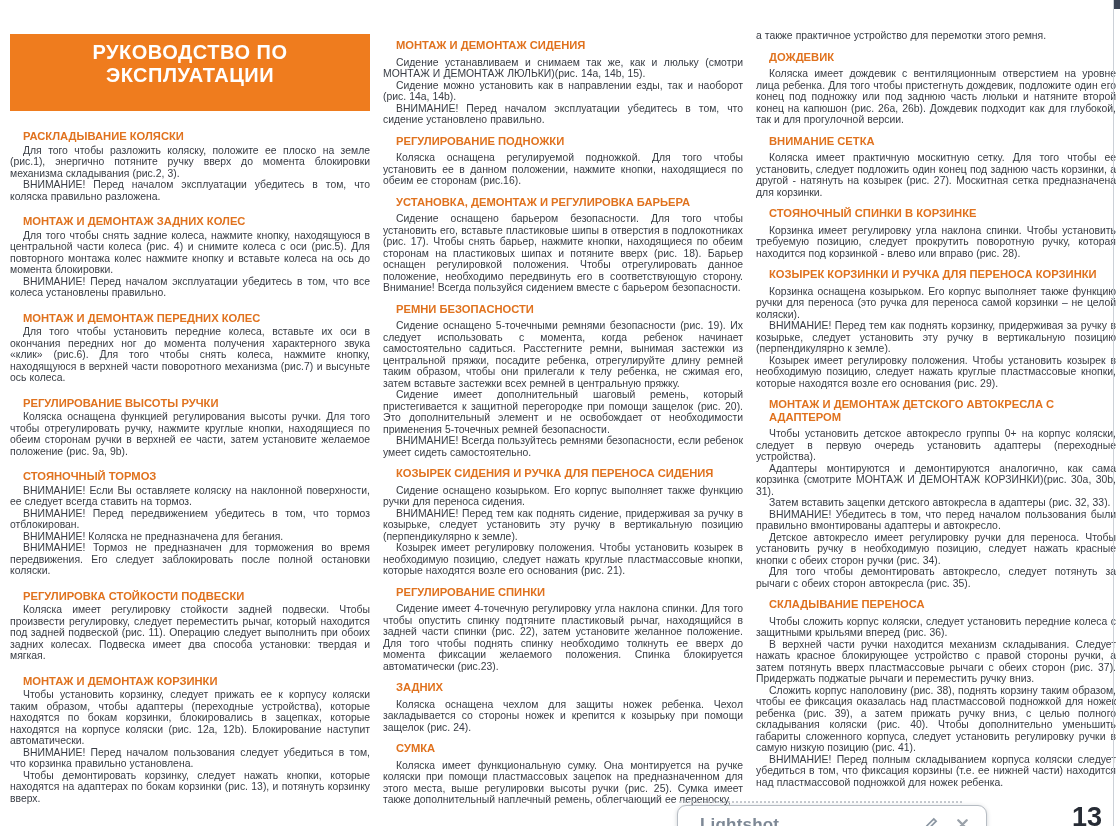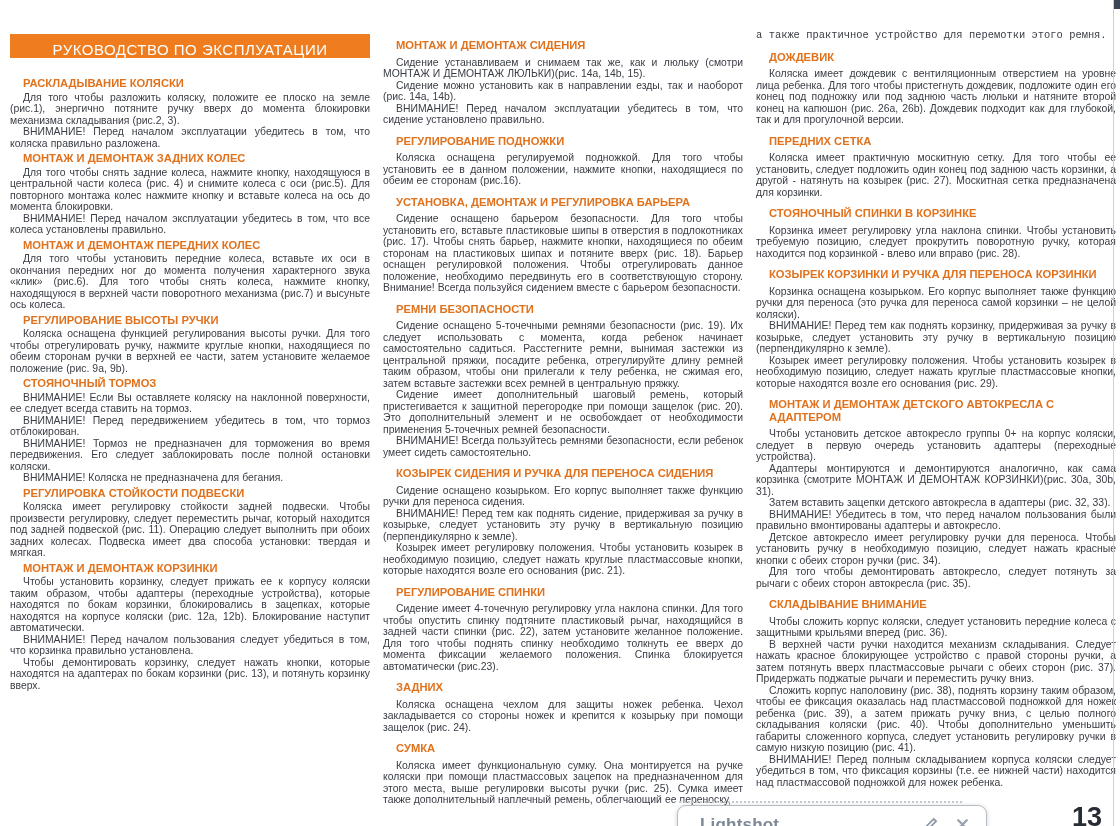--- a/index.html
+++ b/index.html
@@ -15,48 +15,48 @@
   .columns {
     display: flex;
     gap: 13px;
     padding: 30px 6px 0 10px;
   }
   .column { width: 360px; flex: 0 0 360px; }
 
   .banner {
     background: #ef7c1e;
     color: #ffffff;
-    font-weight: normal;
-    font-size: 15px;
+    font-weight: bold;
+    font-size: 20px;
     letter-spacing: 0.5px;
     text-align: center;
-    padding: 7px 0 0 0;
+    padding: 7px 0 24px 0;
     margin: 4px 0 19px 0;
   }
 
   .heading {
     color: #e0721e;
     font-weight: bold;
     font-size: 11.2px;
     line-height: 12.5px;
     padding-left: 13px;
-    margin: 3px 0 2px 0;
+    margin: 13px 0 2px 0;
   }
   .column:nth-child(2) .heading,
   .column:nth-child(3) .heading { margin: 9px 0 5px 0; }
 
   .para {
     color: #383c44;
     font-size: 10.4px;
     line-height: 11.5px;
     text-align: justify;
     text-indent: 13px;
     word-spacing: 0.2px;
   }
-  .para.no-indent { text-indent: 0; font-family: Liberation Mono, monospace; }
+  .para.no-indent { text-indent: 0; }
 
   
   .page-edge-line {
     position: absolute;
     right: 6px; top: 0;
     width: 1px; height: 826px;
     background: #ccd1d8;
   }
   .edge-corner-mark {
     position: absolute;
@@ -125,22 +125,22 @@
           <div class="heading">МОНТАЖ И ДЕМОНТАЖ ЗАДНИХ КОЛЕС</div>
           <p class="para">Для того чтобы снять задние колеса, нажмите кнопку, находящуюся в центральной части колеса (рис. 4) и снимите колеса с оси (рис.5). Для повторного монтажа колес нажмите кнопку и вставьте колеса на ось до момента блокировки.</p>
           <p class="para">ВНИМАНИЕ! Перед началом эксплуатации убедитесь в том, что все колеса установлены правильно.</p>
           <div class="heading">МОНТАЖ И ДЕМОНТАЖ ПЕРЕДНИХ КОЛЕС</div>
           <p class="para">Для того чтобы установить передние  колеса, вставьте их оси в окончания передних ног до момента получения характерного звука «клик» (рис.6). Для того чтобы снять колеса, нажмите кнопку, находящуюся в верхней части поворотного механизма (рис.7) и высуньте ось колеса.</p>
           <div class="heading">РЕГУЛИРОВАНИЕ ВЫСОТЫ РУЧКИ</div>
           <p class="para">Коляска оснащена функцией регулирования высоты ручки. Для того чтобы отрегулировать ручку, нажмите круглые кнопки, находящиеся по обеим сторонам ручки в верхней ее части, затем установите желаемое положение (рис. 9a, 9b).</p>
           <div class="heading">СТОЯНОЧНЫЙ ТОРМОЗ</div>
           <p class="para">ВНИМАНИЕ! Если Вы оставляете коляску на наклонной поверхности, ее следует всегда ставить на тормоз.</p>
           <p class="para">ВНИМАНИЕ! Перед передвижением убедитесь в том, что тормоз отблокирован.</p>
+          <p class="para">ВНИМАНИЕ! Коляска не предназначена для бегания.</p>
           <p class="para">ВНИМАНИЕ! Тормоз не предназначен для торможения во время передвижения. Его следует заблокировать после полной остановки коляски.</p>
-          <p class="para">ВНИМАНИЕ! Коляска не предназначена для бегания.</p>
           <div class="heading">РЕГУЛИРОВКА СТОЙКОСТИ ПОДВЕСКИ</div>
           <p class="para">Коляска имеет регулировку стойкости задней подвески. Чтобы произвести регулировку, следует переместить рычаг, который находится под задней подвеской (рис. 11). Операцию следует выполнить при обоих задних колесах. Подвеска имеет два способа установки: твердая и мягкая.</p>
           <div class="heading">МОНТАЖ И ДЕМОНТАЖ КОРЗИНКИ</div>
           <p class="para">Чтобы установить корзинку, следует прижать ее к корпусу коляски таким образом, чтобы адаптеры (переходные устройства), которые находятся по бокам корзинки, блокировались в зацепках, которые находятся на корпусе коляски (рис. 12a, 12b). Блокирование наступит автоматически.</p>
           <p class="para">ВНИМАНИЕ! Перед началом пользования следует убедиться в том, что корзинка правильно установлена.</p>
           <p class="para">Чтобы демонтировать корзинку, следует нажать кнопки, которые находятся на адаптерах по бокам корзинки (рис. 13), и потянуть корзинку вверх.</p>
         </div>
     </div>
     <div class="column">
       <div class="sections">
@@ -166,36 +166,36 @@
           <p class="para">Коляска оснащена чехлом для защиты ножек ребенка. Чехол закладывается со стороны ножек и крепится к козырьку при помощи защелок (рис. 24).</p>
           <div class="heading">СУМКА</div>
           <p class="para">Коляска имеет функциональную сумку. Она монтируется на ручке коляски при помощи пластмассовых зацепок на предназначенном для этого места, выше регулировки высоты ручки (рис. 25). Сумка имеет также дополнительный наплечный ремень, облегчающий ее переноску,</p>
         </div>
     </div>
     <div class="column">
       <div class="sections">
           <p class="para no-indent">а также практичное устройство для перемотки этого ремня.</p>
           <div class="heading">ДОЖДЕВИК</div>
           <p class="para">Коляска имеет дождевик с вентиляционным отверстием на уровне лица ребенка. Для того чтобы пристегнуть дождевик, подложите один его конец под подножку или под заднюю часть люльки и натяните второй конец на капюшон (рис. 26a, 26b). Дождевик подходит как для глубокой, так и для прогулочной версии.</p>
-          <div class="heading">ПЕРЕДНИХ СЕТКА</div>
+          <div class="heading">ВНИМАНИЕ СЕТКА</div>
           <p class="para">Коляска имеет практичную москитную сетку. Для того чтобы ее установить, следует подложить один конец под заднюю часть корзинки, а другой - натянуть на козырек (рис. 27). Москитная сетка предназначена для корзинки.</p>
           <div class="heading">СТОЯНОЧНЫЙ СПИНКИ В КОРЗИНКЕ</div>
           <p class="para">Корзинка имеет регулировку угла наклона спинки. Чтобы установить требуемую позицию, следует прокрутить поворотную ручку, которая находится под корзинкой - влево или вправо (рис. 28).</p>
           <div class="heading">КОЗЫРЕК КОРЗИНКИ И РУЧКА ДЛЯ ПЕРЕНОСА КОРЗИНКИ</div>
           <p class="para">Корзинка оснащена козырьком. Его корпус выполняет также функцию ручки для переноса (это ручка для переноса самой корзинки – не целой коляски).</p>
           <p class="para">ВНИМАНИЕ! Перед тем как поднять корзинку, придерживая за ручку в козырьке, следует установить эту ручку в вертикальную позицию (перпендикулярно к земле).</p>
           <p class="para">Козырек имеет регулировку положения. Чтобы установить козырек в необходимую позицию, следует нажать круглые пластмассовые кнопки, которые находятся возле его основания (рис. 29).</p>
           <div class="heading">МОНТАЖ И ДЕМОНТАЖ ДЕТСКОГО АВТОКРЕСЛА С АДАПТЕРОМ</div>
           <p class="para">Чтобы установить детское автокресло группы 0+ на корпус коляски, следует в первую очередь установить адаптеры (переходные устройства).</p>
           <p class="para">Адаптеры монтируются и демонтируются аналогично, как сама корзинка (смотрите МОНТАЖ И ДЕМОНТАЖ КОРЗИНКИ)(рис. 30a, 30b, 31).</p>
           <p class="para">Затем вставить зацепки детского автокресла в адаптеры (рис. 32, 33).</p>
           <p class="para">ВНИМАНИЕ! Убедитесь в том, что перед началом пользования были правильно вмонтированы адаптеры и автокресло.</p>
           <p class="para">Детское автокресло имеет регулировку ручки для переноса. Чтобы установить ручку в необходимую позицию, следует нажать красные кнопки с обеих сторон ручки (рис. 34).</p>
           <p class="para">Для того чтобы демонтировать автокресло, следует потянуть за рычаги с обеих сторон автокресла (рис. 35).</p>
-          <div class="heading">СКЛАДЫВАНИЕ ВНИМАНИЕ</div>
+          <div class="heading">СКЛАДЫВАНИЕ ПЕРЕНОСА</div>
           <p class="para">Чтобы сложить корпус коляски, следует установить передние колеса с защитными крыльями вперед (рис. 36).</p>
           <p class="para">В верхней части ручки находится механизм складывания. Следует нажать красное блокирующее устройство с правой стороны ручки, а затем потянуть вверх пластмассовые рычаги с обеих сторон (рис. 37). Придержать поджатые рычаги и переместить ручку вниз.</p>
           <p class="para">Сложить корпус наполовину (рис. 38), поднять корзину таким образом, чтобы ее фиксация оказалась над пластмассовой подножкой для ножек ребенка (рис. 39), а затем прижать ручку вниз, с целью полного складывания коляски (рис. 40). Чтобы дополнительно уменьшить габариты сложенного корпуса, следует установить регулировку ручки в самую низкую позицию (рис. 41).</p>
           <p class="para">ВНИМАНИЕ! Перед полным складыванием корпуса коляски следует убедиться в том, что фиксация корзины (т.е. ее нижней части) находится над пластмассовой подножкой для ножек ребенка.</p>
         </div>
     </div>
   </div>
 
   <div class="page-edge-line"></div>
   <div class="edge-corner-mark"></div>

